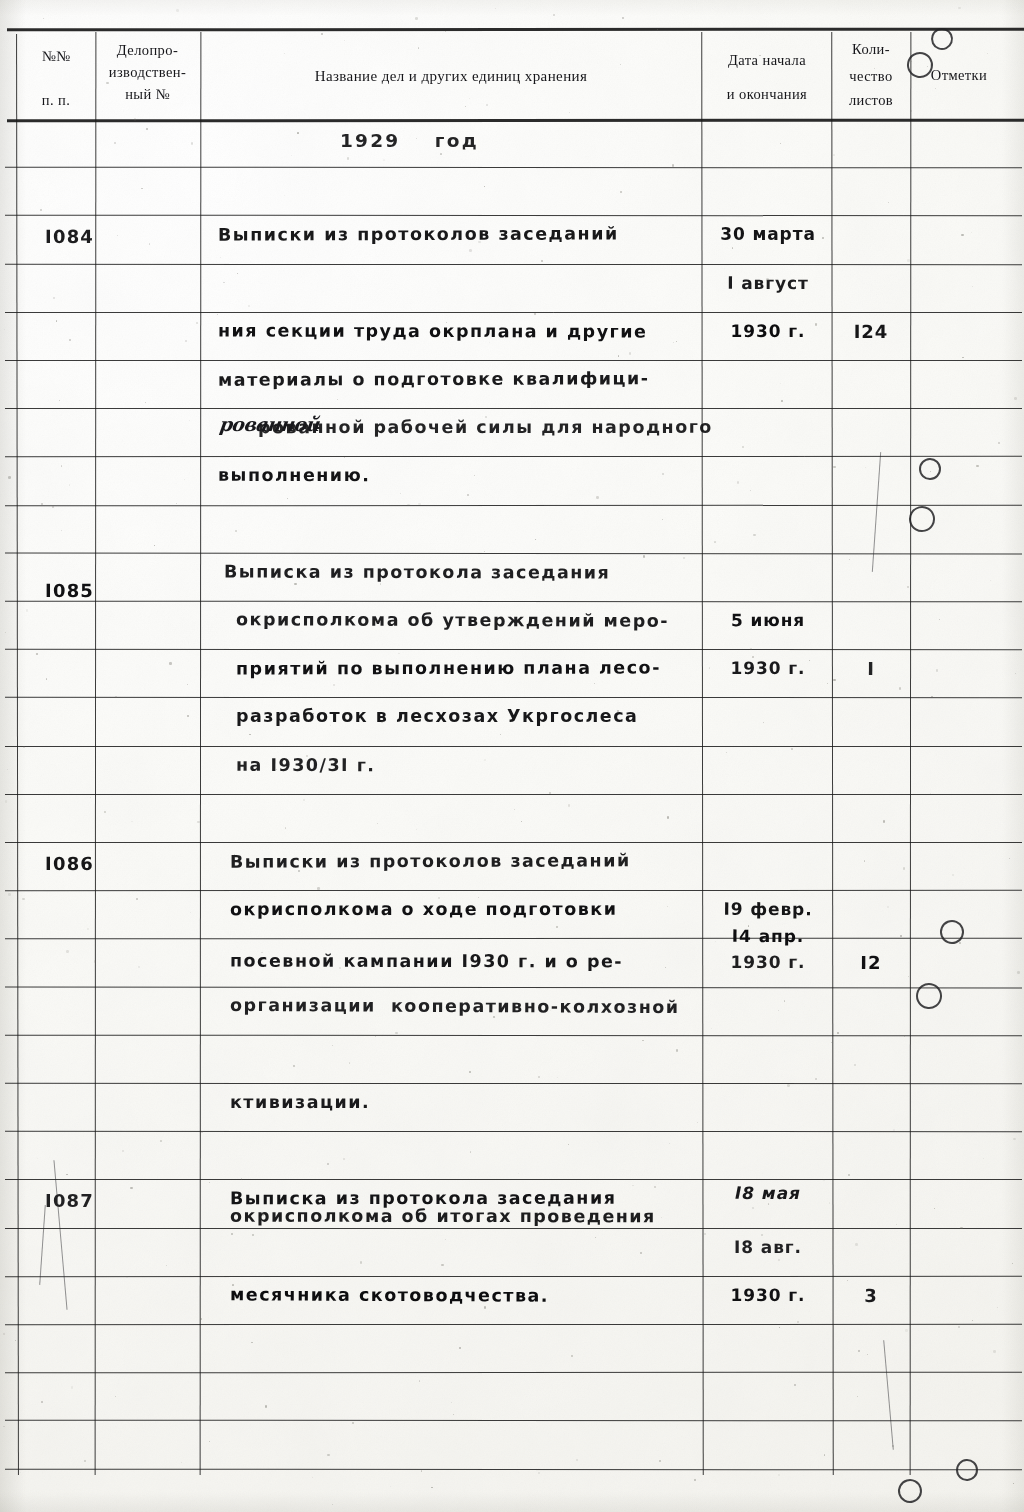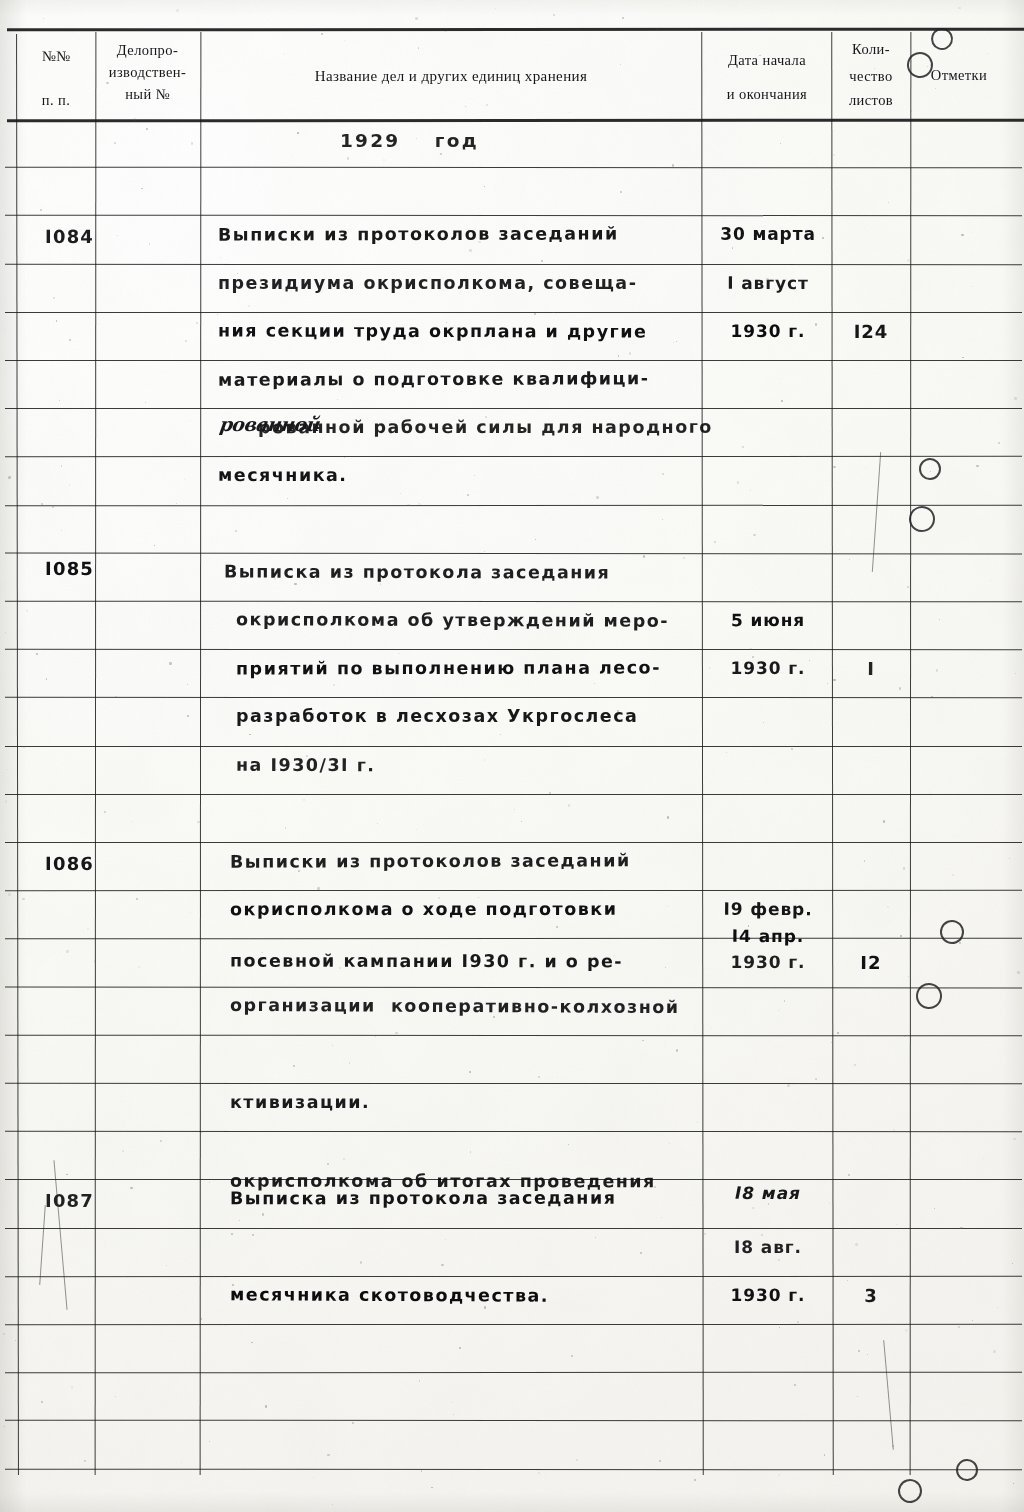--- a/index.html
+++ b/index.html
@@ -169,52 +169,51 @@
     <div class="hdr" style="left: 600px; top: 22px; width: 300px;">Дата начала</div>
     <div class="hdr big" style="left: 284px; top: 38px; width: 300px;">Название дел и других единиц хранения</div>
     <div class="hdr" style="left: 600px; top: 56px; width: 300px;">и окончания</div>
     <div class="hdr" style="left: 704px; top: 11px; width: 300px;">Коли-</div>
     <div class="hdr" style="left: 704px; top: 62px; width: 300px;">листов</div>
     <div class="hdr" style="left: 704px; top: 38px; width: 300px;">чество</div>
     <div class="hdr" style="left: 792px; top: 37px; width: 300px;">Отметки</div>
     <div class="tw year" style="left: 323px; top: 102px; transform: rotate(0deg); opacity: 0.9;">1929    год</div>
     <div class="tw num" style="left: 28px; top: 198.4px; transform: rotate(-0.18deg); opacity: 0.93;">I084</div>
     <div class="tw" style="left: 201px; top: 196.4px; transform: rotate(-0.18deg); opacity: 0.95;">Выписки из протоколов заседаний</div>
-    <div class="tw" style="left: 201px; top: 244.6px; transform: rotate(-0.0199999deg); opacity: 0.91;">президиума окрисполкома, совеща-</div>
     <div class="tw" style="left: 201px; top: 292.8px; transform: rotate(0.14deg); opacity: 0.98;">ния секции труда окрплана и другие</div>
     <div class="tw" style="left: 201px; top: 341px; transform: rotate(-0.2deg); opacity: 0.94;">материалы о подготовке квалифици-</div>
     <div class="tw" style="left: 201px; top: 389.2px; transform: rotate(-0.0399999deg); opacity: 0.9; margin-left: 40px;">рованной рабочей силы для народного</div>
-    <div class="tw" style="left: 201px; top: 437.4px; transform: rotate(0.12deg); opacity: 0.97;">месячника.</div>
+    <div class="tw" style="left: 201px; top: 437.4px; transform: rotate(0.12deg); opacity: 0.97;">выполнению.</div>
     <div class="hand" style="left: 203px; top: 385.2px;">рованной</div>
     <div class="tw date" style="left: 697px; top: 196.4px; width: 108px; text-align: center; transform: rotate(0.02deg); opacity: 0.97;">30 марта</div>
     <div class="tw date" style="left: 697px; top: 244.6px; width: 108px; text-align: center; transform: rotate(0.18deg); opacity: 0.93;">I август</div>
     <div class="tw date" style="left: 697px; top: 292.8px; width: 108px; text-align: center; transform: rotate(-0.16deg); opacity: 1;">1930 г.</div>
     <div class="tw sheets" style="left: 815px; top: 292.8px; width: 78px; text-align: center; transform: rotate(-0.06deg); opacity: 0.96;">I24</div>
-    <div class="tw num" style="left: 28px; top: 530px; transform: rotate(-0.06deg); opacity: 0.98;">I085</div>
+    <div class="tw num" style="left: 28px; top: 552px; transform: rotate(-0.06deg); opacity: 0.98;">I085</div>
     <div class="tw" style="left: 207px; top: 533.8px; transform: rotate(0.14deg); opacity: 0.92;">Выписка из протокола заседания</div>
     <div class="tw" style="left: 219px; top: 582px; transform: rotate(0.2deg); opacity: 0.92;">окрисполкома об утверждений меро-</div>
     <div class="tw" style="left: 219px; top: 630.2px; transform: rotate(-0.14deg); opacity: 0.98;">приятий по выполнению плана лесо-</div>
     <div class="tw" style="left: 219px; top: 678.4px; transform: rotate(0.02deg); opacity: 0.95;">разработок в лесхозах Укргослеса</div>
     <div class="tw" style="left: 219px; top: 726.6px; transform: rotate(0.18deg); opacity: 0.91;">на I930/3I г.</div>
     <div class="tw date" style="left: 697px; top: 582px; width: 108px; text-align: center; transform: rotate(-0.2deg); opacity: 0.98;">5 июня</div>
     <div class="tw date" style="left: 697px; top: 630.2px; width: 108px; text-align: center; transform: rotate(-0.0399999deg); opacity: 0.94;">1930 г.</div>
     <div class="tw sheets" style="left: 815px; top: 630.2px; width: 78px; text-align: center; transform: rotate(0.06deg); opacity: 0.9;">I</div>
     <div class="tw num" style="left: 28px; top: 825px; transform: rotate(-0.1deg); opacity: 0.96;">I086</div>
     <div class="tw" style="left: 213px; top: 823px; transform: rotate(-0.2deg); opacity: 0.92;">Выписки из протоколов заседаний</div>
     <div class="tw" style="left: 213px; top: 871.2px; transform: rotate(-0.0399999deg); opacity: 0.98;">окрисполкома о ходе подготовки</div>
     <div class="tw" style="left: 213px; top: 923px; transform: rotate(0.12deg); opacity: 0.95;">посевной кампании I930 г. и о ре-</div>
     <div class="tw" style="left: 213px; top: 967.6px; transform: rotate(0.28deg); opacity: 0.91;">организации  кооперативно-колхозной</div>
     <div class="tw" style="left: 213px; top: 1064px; transform: rotate(0.1deg); opacity: 0.94;">ктивизации.</div>
     <div class="tw date" style="left: 697px; top: 871.2px; width: 108px; text-align: center; transform: rotate(0.26deg); opacity: 0.96;">I9 февр.</div>
     <div class="tw date" style="left: 697px; top: 897.71px; width: 108px; text-align: center; transform: rotate(0.223deg); opacity: 0.99;">I4 апр.</div>
     <div class="tw date" style="left: 697px; top: 924.22px; width: 108px; text-align: center; transform: rotate(0.186deg); opacity: 0.92;">1930 г.</div>
     <div class="tw sheets" style="left: 815px; top: 924.22px; width: 78px; text-align: center; transform: rotate(0.286deg); opacity: 0.98;">I2</div>
     <div class="tw num" style="left: 28px; top: 1162.4px; transform: rotate(0.02deg); opacity: 0.91;">I087</div>
     <div class="tw" style="left: 213px; top: 1160.4px; transform: rotate(-0.0799999deg); opacity: 0.97;">Выписка из протокола заседания</div>
-    <div class="tw" style="left: 213px; top: 1143px; transform: rotate(0.08deg); opacity: 0.93;">окрисполкома об итогах проведения</div>
+    <div class="tw" style="left: 213px; top: 1178px; transform: rotate(0.08deg); opacity: 0.93;">окрисполкома об итогах проведения</div>
     <div class="tw" style="left: 213px; top: 1256.8px; transform: rotate(0.24deg); opacity: 1;">месячника скотоводчества.</div>
     <div class="tw date" style="left: 697px; top: 1155px; width: 108px; text-align: center; transform: rotate(0.22deg); opacity: 0.95; font-style: italic;">I8 мая</div>
     <div class="tw date" style="left: 697px; top: 1208.6px; width: 108px; text-align: center; transform: rotate(-0.12deg); opacity: 0.91;">I8 авг.</div>
     <div class="tw date" style="left: 697px; top: 1256.8px; width: 108px; text-align: center; transform: rotate(0.04deg); opacity: 0.98;">1930 г.</div>
     <div class="tw sheets" style="left: 815px; top: 1256.8px; width: 78px; text-align: center; transform: rotate(0.14deg); opacity: 0.94;">3</div>
     <div class="pmark" style="left: 914px; top: 0px; width: 18px; height: 18px; transform: rotate(-25deg);"></div>
     <div class="pmark" style="left: 890px; top: 24px; width: 22px; height: 22px; transform: rotate(12deg);"></div>
     <div class="pmark" style="left: 902px; top: 430px; width: 18px; height: 18px; transform: rotate(-1deg);"></div>
     <div class="pmark" style="left: 892px; top: 478px; width: 22px; height: 22px; transform: rotate(-14deg);"></div>
     <div class="pmark" style="left: 923px; top: 892px; width: 20px; height: 20px; transform: rotate(23deg);"></div>

